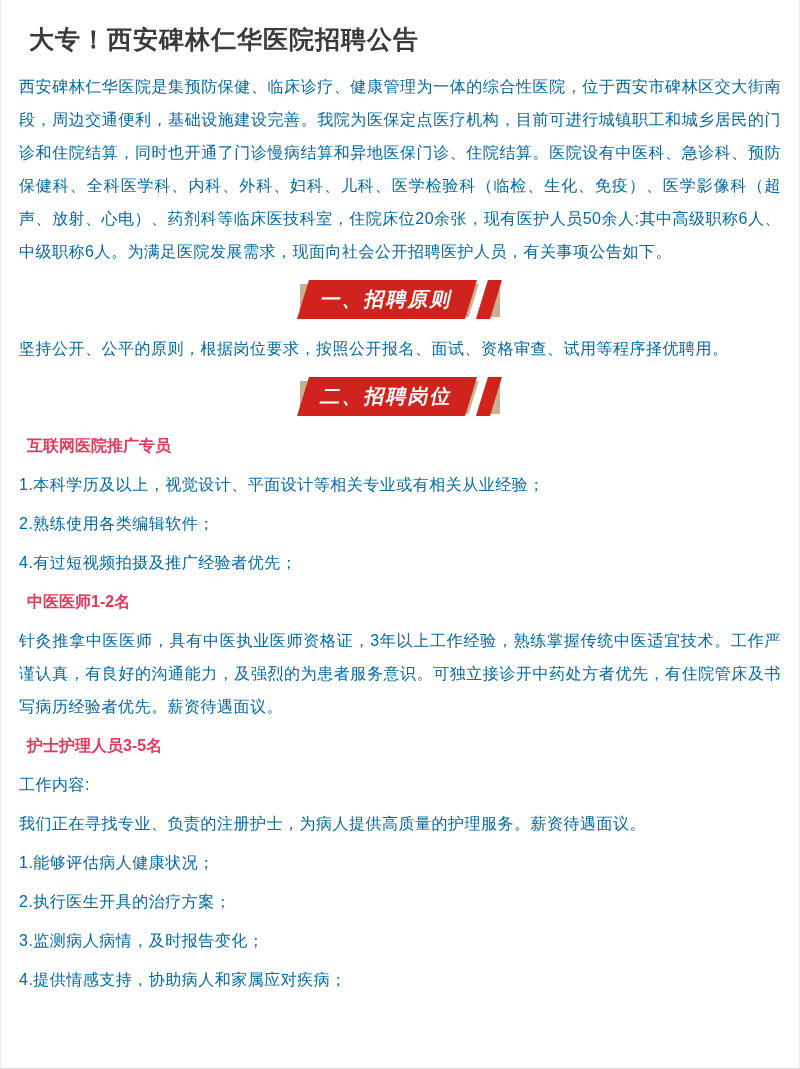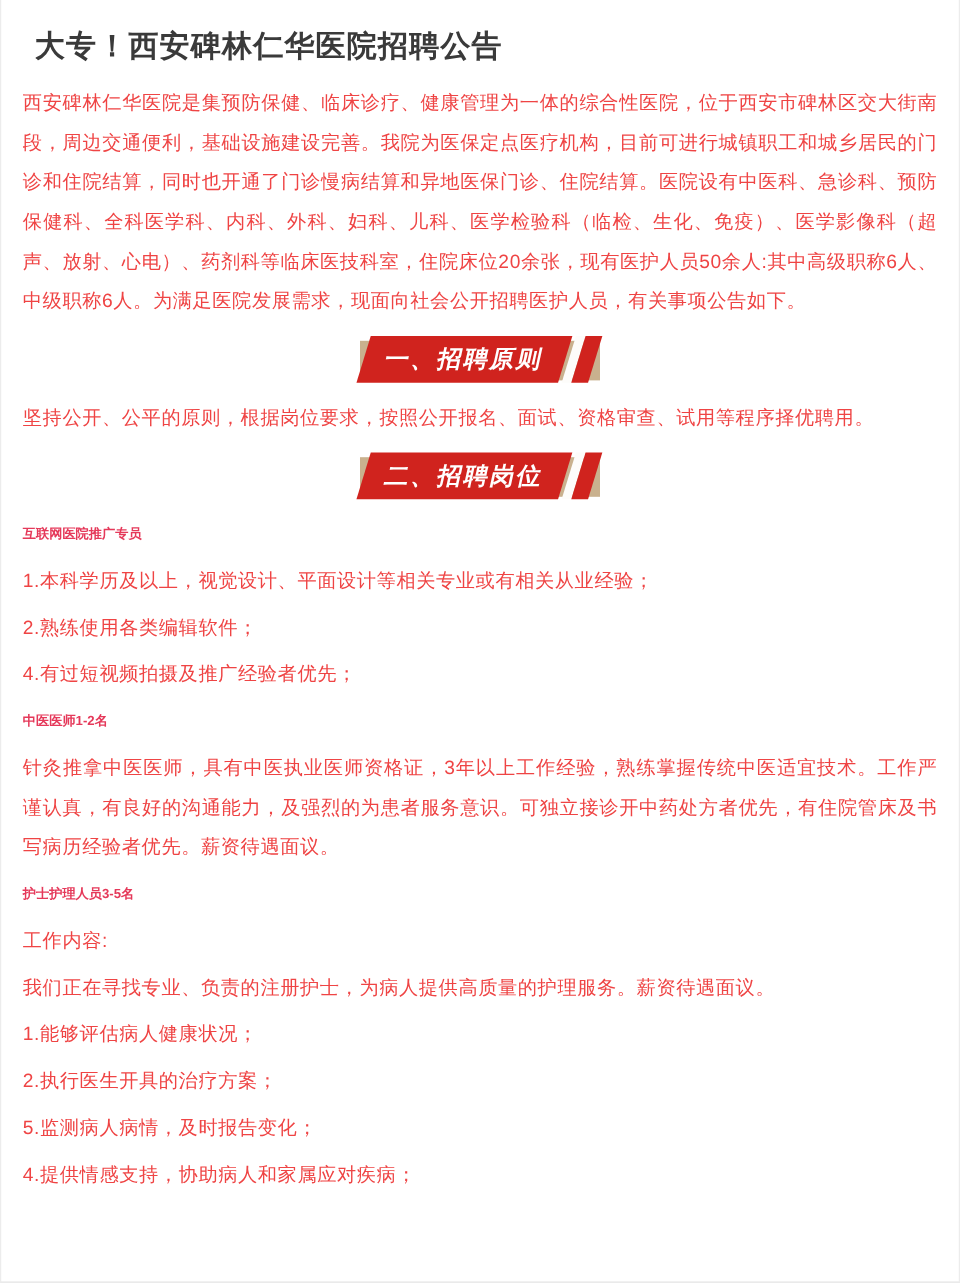--- a/index.html
+++ b/index.html
@@ -19,28 +19,28 @@
     background:#fff;
   }
   .title {
     margin:0; padding:21px 0 0 10px;
     font-size:25px; line-height:36px;
     font-weight:600; color:#3a3a3a;
     letter-spacing:1px;
   }
   .body {
     font-size:16px; line-height:33px;
-    margin:0 0 6px 0; color:#ef4444;
+    margin:0 0 6px 0; color:#0369a1;
     letter-spacing:0.5px;
   }
   .intro { margin-top:13px; text-align:justify; }
   .just { text-align:justify; }
   .pos-title {
-    font-size:11px; line-height:33px;
-    margin:3px 0 6px 0;
+    font-size:16px; line-height:33px;
+    margin:3px 0 6px 8px;
     font-weight:bold; color:#e5395a;
   }
   
   .banner {
     position:relative;
     width:200px; height:40px;
     margin:12px auto 12px auto;
   }
   .banner-tan {
     position:absolute; left:0; top:4px;
@@ -107,16 +107,16 @@
   <p class="body">4.有过短视频拍摄及推广经验者优先；</p>
 
   <h2 class="pos-title">中医医师1-2名</h2>
   <p class="body just">针灸推拿中医医师，具有中医执业医师资格证，3年以上工作经验，熟练掌握传统中医适宜技术。工作严谨认真，有良好的沟通能力，及强烈的为患者服务意识。可独立接诊开中药处方者优先，有住院管床及书写病历经验者优先。薪资待遇面议。</p>
 
   <h2 class="pos-title">护士护理人员3-5名</h2>
   <p class="body">工作内容:</p>
   <p class="body">我们正在寻找专业、负责的注册护士，为病人提供高质量的护理服务。薪资待遇面议。</p>
   <p class="body">1.能够评估病人健康状况；</p>
   <p class="body">2.执行医生开具的治疗方案；</p>
-  <p class="body">5.监测病人病情，及时报告变化；</p>
+  <p class="body">3.监测病人病情，及时报告变化；</p>
   <p class="body">4.提供情感支持，协助病人和家属应对疾病；</p>
 
 </div>
 
 </body></html>

